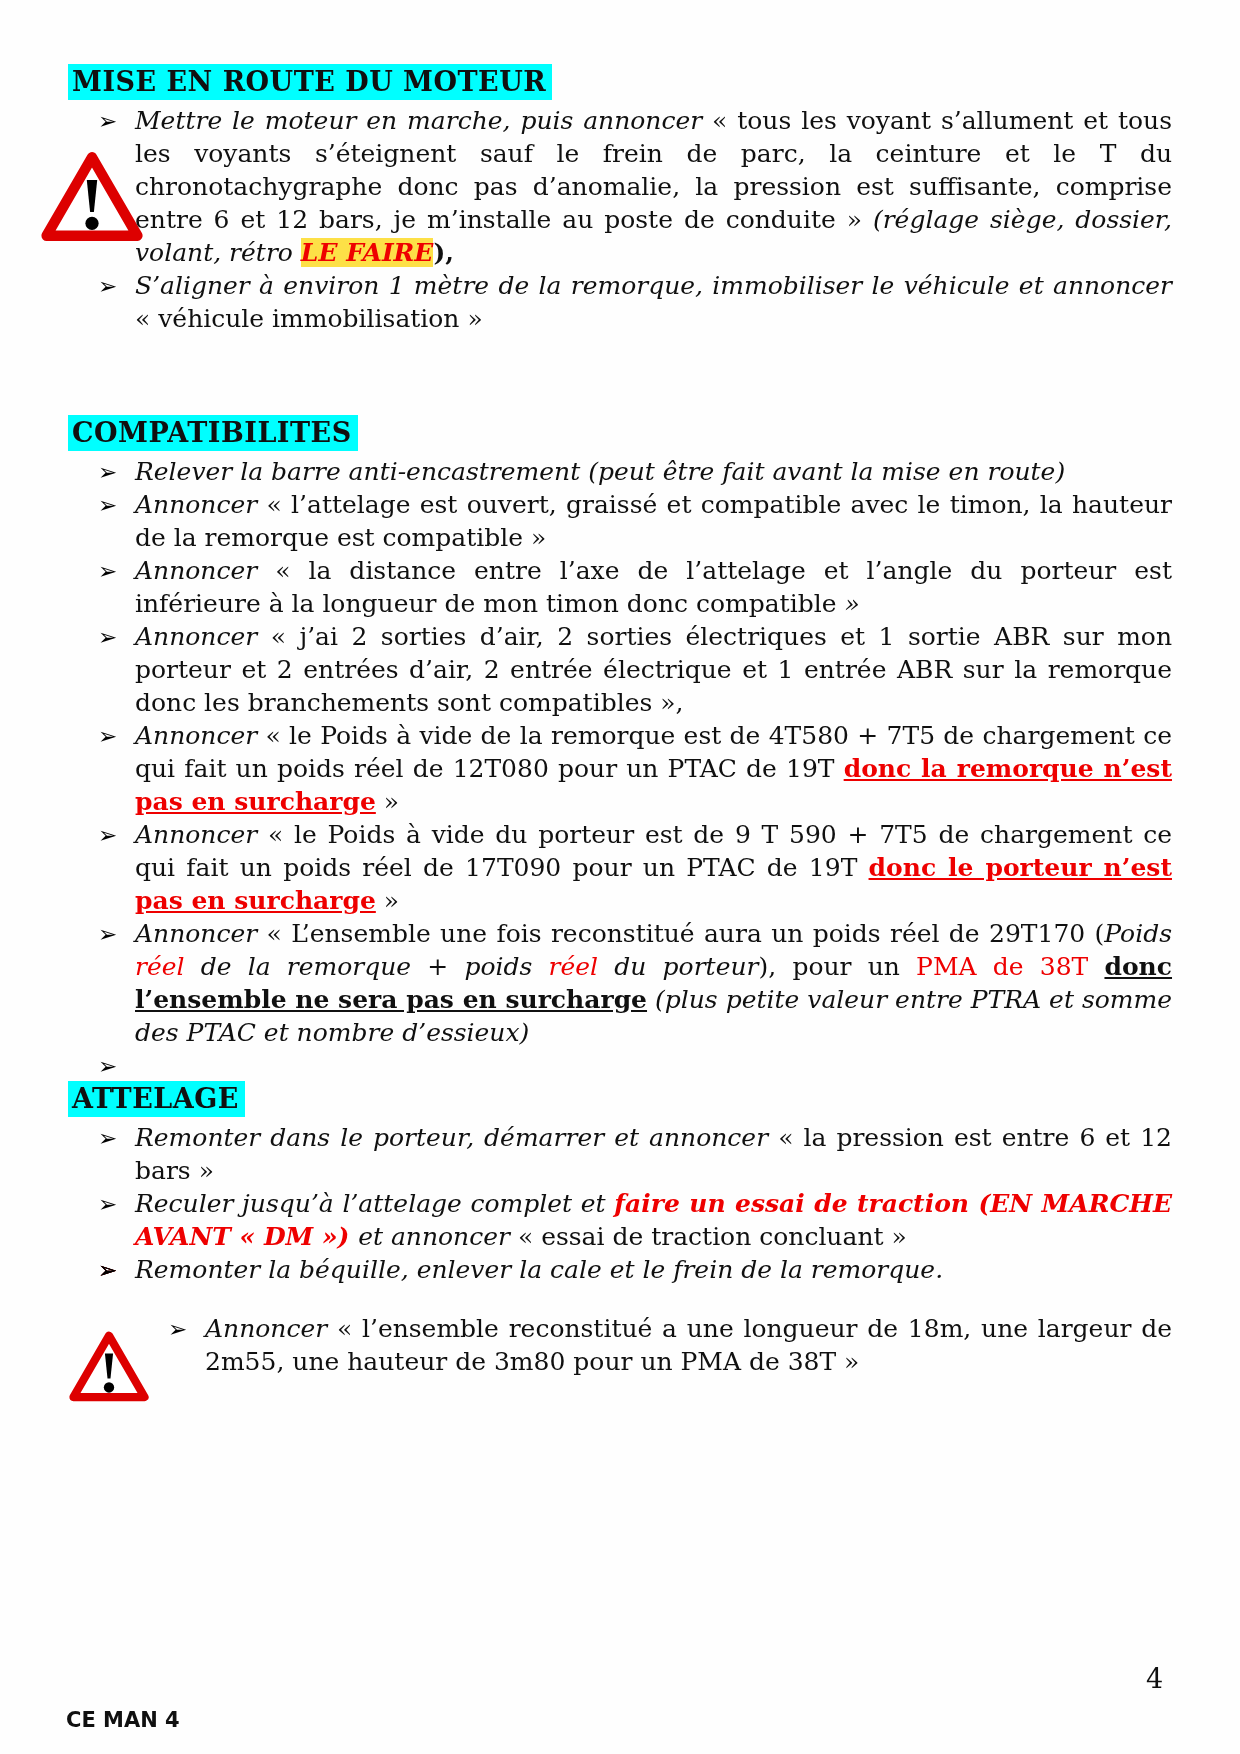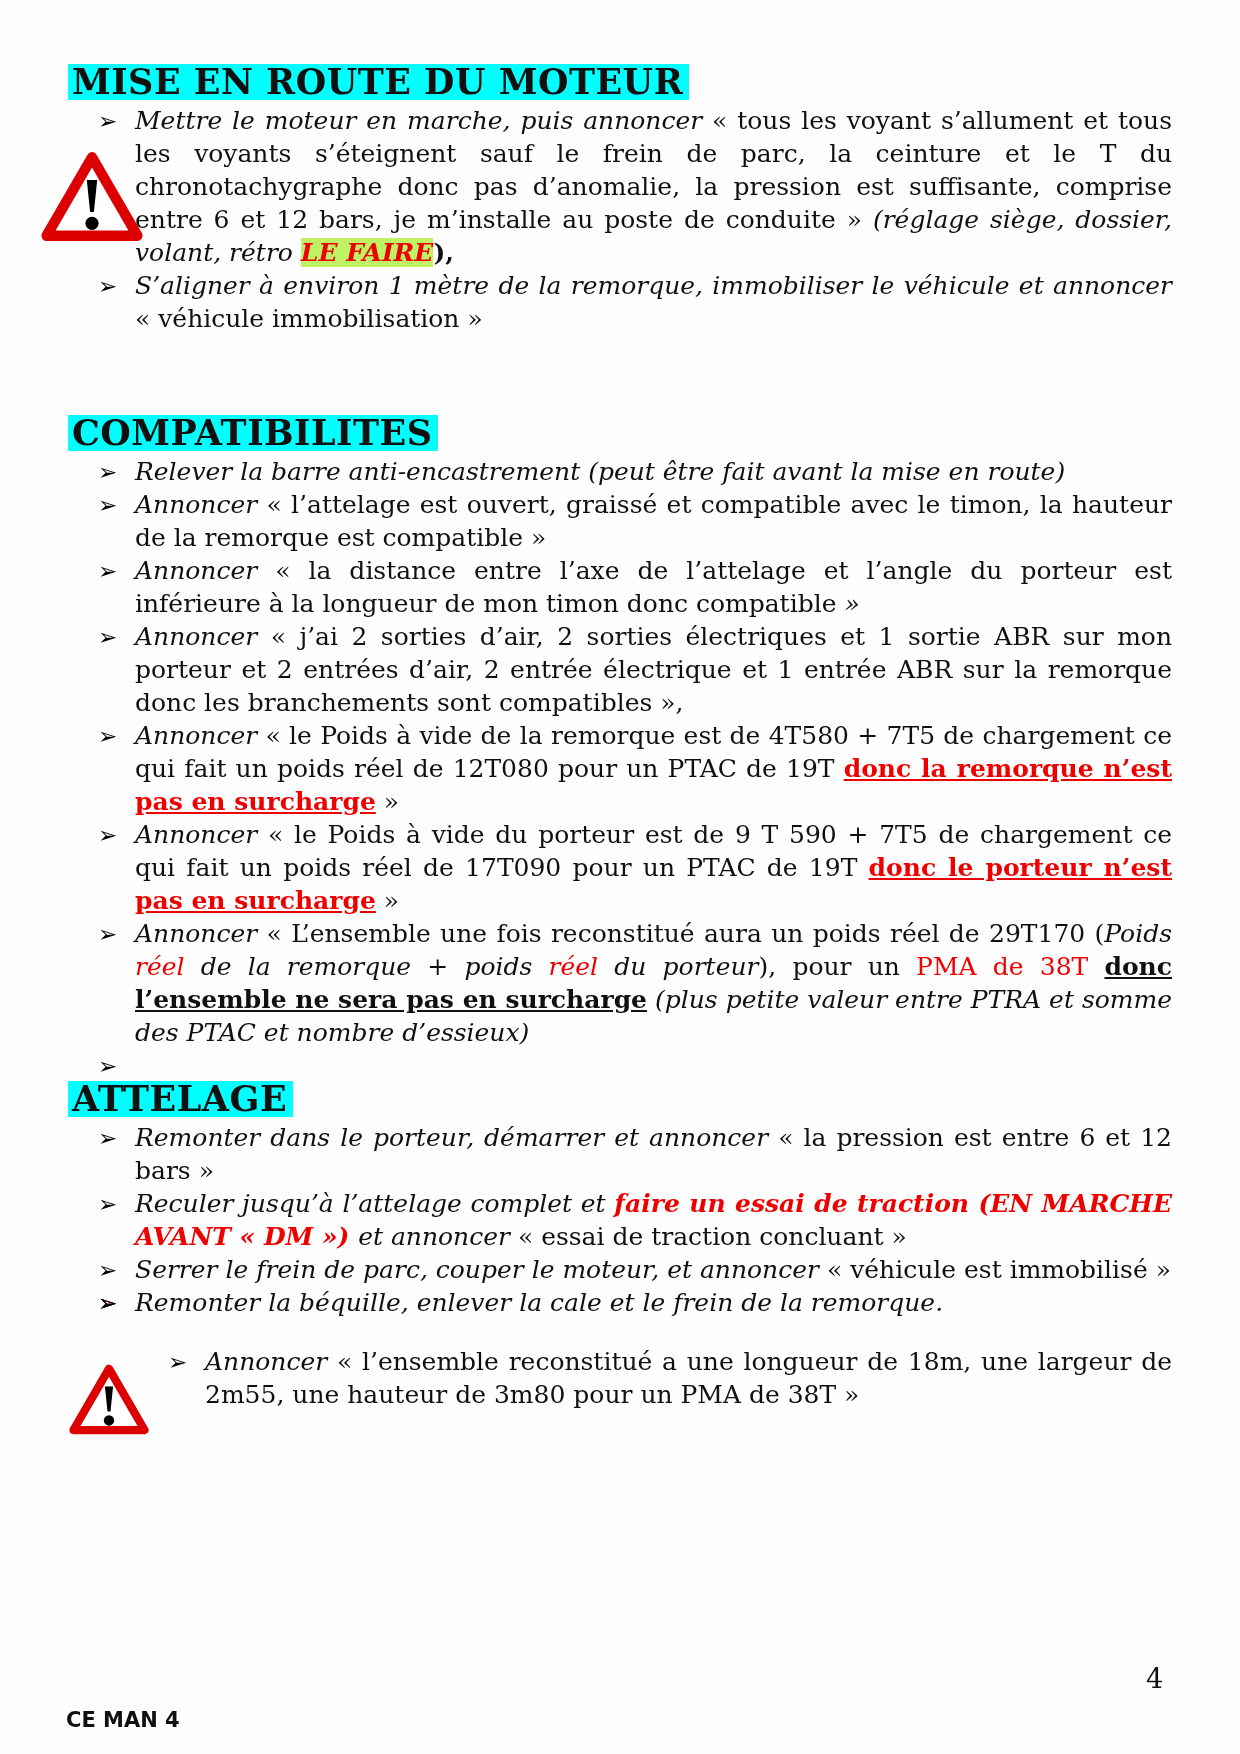--- a/index.html
+++ b/index.html
@@ -11,21 +11,21 @@
     font-family:"DejaVu Serif","Liberation Serif",serif;
     color:#101010;
     overflow:hidden;
   }
   .content { position:absolute; left:68px; top:64px; width:1104px; }
   section { position:relative; }
   .sec-title {
     display:inline-block;
     margin:0;
     background:#00ffff;
-    font-size:35px; line-height:33px; font-weight:bold;
+    font-size:27px; line-height:33px; font-weight:bold;
     letter-spacing:0.5px;
     padding:1px 6px 2px 4px;
   }
   .sec2 { margin-top:80px; }
   .sec3 { margin-top:32px; }
   .sec4 { margin-top:26px; }
   ul.items { list-style:none; margin:4px 0 0 67px; padding:0; width:1037px; }
   .sec4 ul.items { margin-left:137px; width:967px; }
   li.item {
     position:relative;
@@ -36,21 +36,21 @@
     position:absolute; left:-37px; top:1px;
     font-size:23px; color:#000;
     font-style:normal; font-weight:normal; text-decoration:none;
   }
   li.red-bullet .bullet { color:#ee0000; }
   
   .s-it  { font-style:italic; }
   .s-b   { font-weight:bold; }
   .s-u   { text-decoration:underline; }
   .s-red { color:#ee0000; }
-  .s-hl  { background:#bef264; }
+  .s-hl  { background:#fde047; }
   .warning-icon { position:absolute; }
   .warning-icon.w1 { left:-28px; top:84px; width:104px; height:96px; }
   .warning-icon.w2 { left:0px;  top:17px; width:82px;  height:74px; }
   .pagenum {
     position:absolute; left:1146px; top:1664px;
     font-size:27px; line-height:30px;
   }
   .footer {
     position:absolute; left:66px; top:1708px;
     font-family:"DejaVu Sans","Liberation Sans",sans-serif;
@@ -126,21 +126,20 @@
         <li class="item">
           <span class="bullet">➢</span>
           <span class="txt"><span class="s-it">Remonter dans le porteur, démarrer et annoncer </span><span>« la pression est entre 6 et 12 bars »</span></span>
         </li>
         <li class="item">
           <span class="bullet">➢</span>
           <span class="txt"><span class="s-it">Reculer jusqu’à l’attelage complet et </span><span class="s-red s-b s-it">faire un essai de traction (EN MARCHE AVANT « DM ») </span><span class="s-it">et annoncer </span><span>« essai de traction concluant »</span></span>
         </li>
         <li class="item">
           <span class="bullet">➢</span>
-          <span class="txt"><span class="s-it">Serrer le frein de parc, couper le moteur, et annoncer </span><span>« véhicule est immobilisé »</span></span>
         </li>
         <li class="item red-bullet">
           <span class="bullet">➢</span>
         </li>
         <li class="item">
           <span class="bullet">➢</span>
         </li>
         <li class="item">
           <span class="bullet">➢</span>
           <span class="txt"><span class="s-it">Remonter la béquille, enlever la cale et le frein de la remorque.</span></span>

